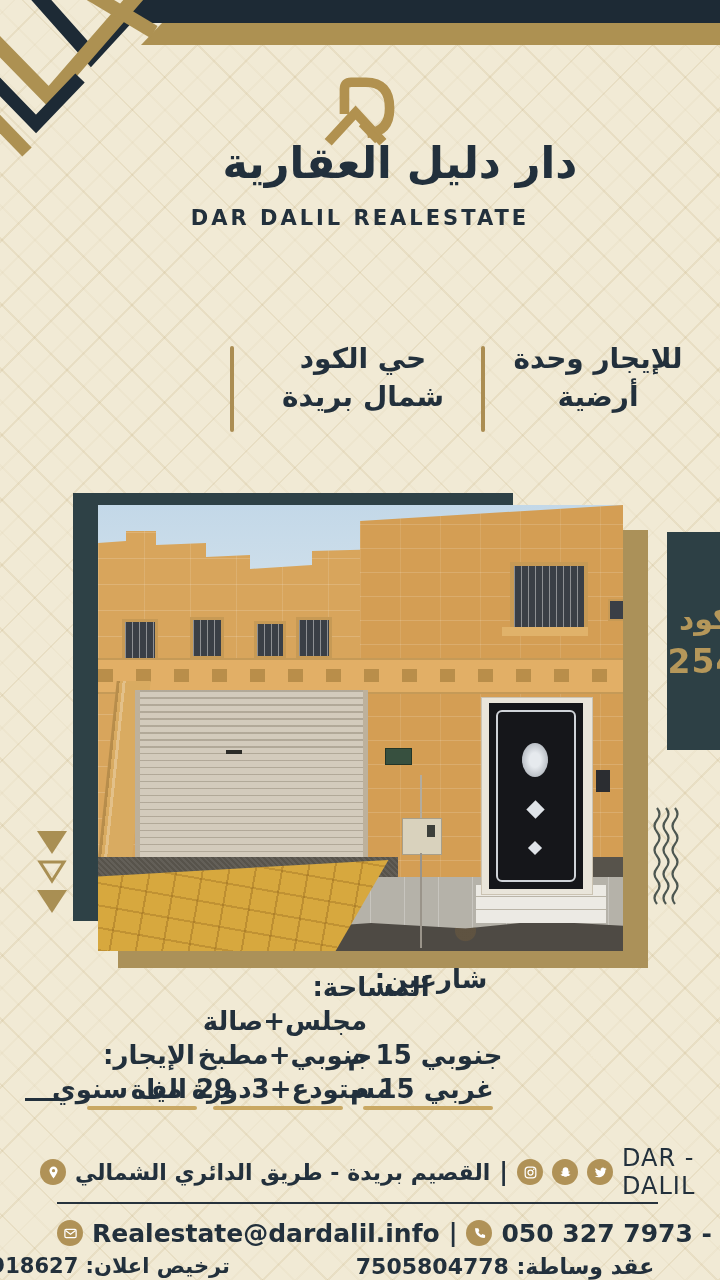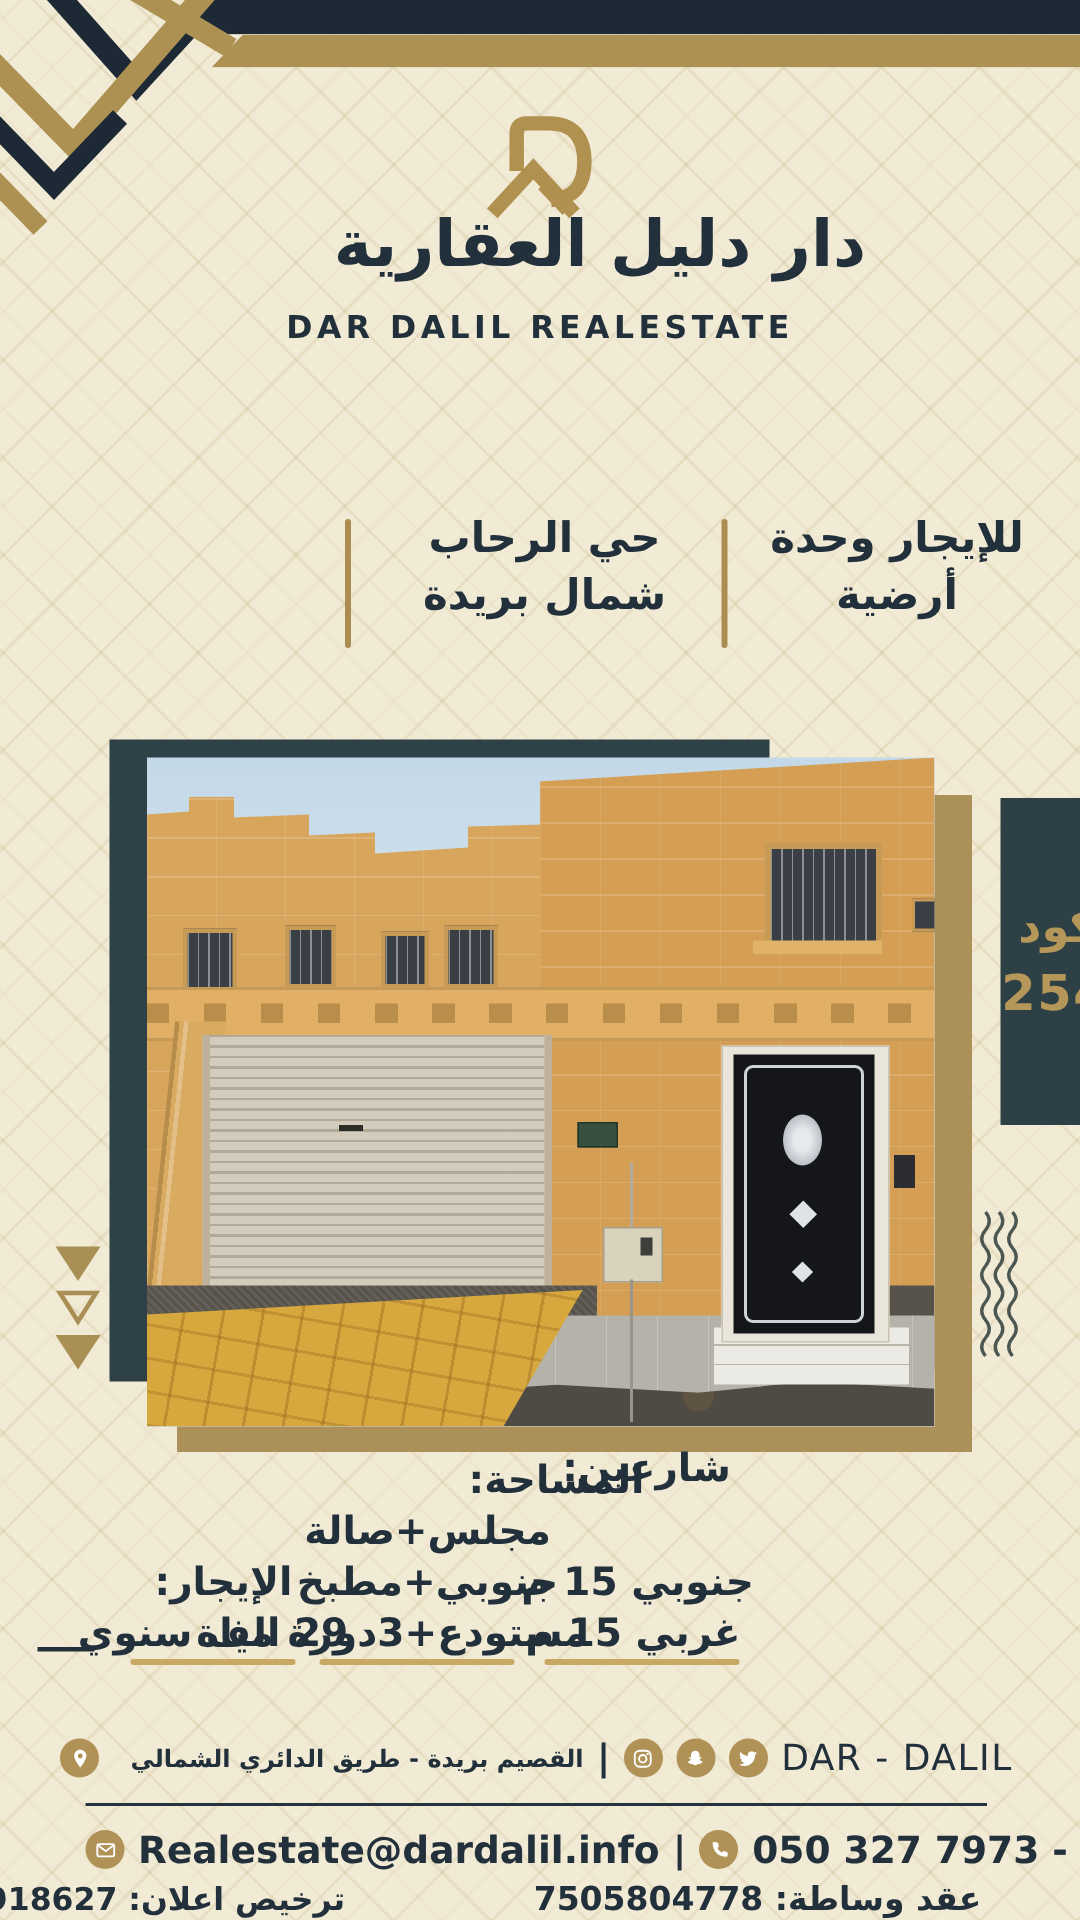--- a/index.html
+++ b/index.html
@@ -107,21 +107,21 @@
   .uline-str{left:363px;width:130px;}
   .uline-comp{left:213px;width:130px;}
   .uline-rent{left:87px;width:110px;}
   .dash{left:25px;top:1098px;width:38px;height:3px;background:#22303c;}
   
   .icirc{width:26px;height:26px;border-radius:50%;background:#b09257;display:flex;align-items:center;justify-content:center;flex:0 0 auto;}
   .icirc svg{width:15px;height:15px;}
   .f-row1{left:40px;top:1150px;height:44px;display:flex;align-items:center;gap:9px;}
   .f-brand{font-size:24px;font-weight:normal;letter-spacing:1px;order:5;}
   .f-sep{font-size:24px;font-weight:bold;}
-  .f-address{font-size:16px;font-weight:bold;direction:rtl;white-space:nowrap;margin-left:12px;}
+  .f-address{font-size:22px;font-weight:bold;direction:rtl;white-space:nowrap;}
   .f-line{left:57px;top:1202px;width:601px;height:2px;background:#26323c;}
   .f-row2{left:57px;top:1210px;height:46px;display:flex;align-items:center;gap:9px;}
   .f-email,.f-phones{font-size:25px;font-weight:bold;white-space:nowrap;}
   .f-lic{left:8px;top:1254px;width:222px;text-align:center;font-size:21px;font-weight:bold;direction:rtl;white-space:nowrap;}
   .f-brok{left:347px;top:1254px;width:316px;text-align:center;font-size:22px;font-weight:bold;direction:rtl;white-space:nowrap;}
 </style>
 </head>
 <body>
 
 <div id="canvas">
@@ -143,21 +143,21 @@
   </svg>
   <div class="abs title-ar">دار دليل العقارية</div>
   <div class="abs title-en">DAR DALIL REALESTATE</div>
 
   <div class="abs info-col info-offer">
     <div>للإيجار وحدة</div>
     <div>أرضية</div>
   </div>
   <div class="abs vdiv vdiv1"></div>
   <div class="abs info-col info-district">
-    <div>حي الرحاب</div>
+    <div>حي الكود</div>
     <div>شمال بريدة</div>
   </div>
   <div class="abs vdiv vdiv2"></div>
 
   <div class="abs frame-teal"></div>
   <div class="abs frame-gold"></div>
   <div class="abs photo">
     <div class="p p-wall-left"></div>
     <div class="p p-wall-right"></div>
     <div class="p p-win p-win1"></div>

